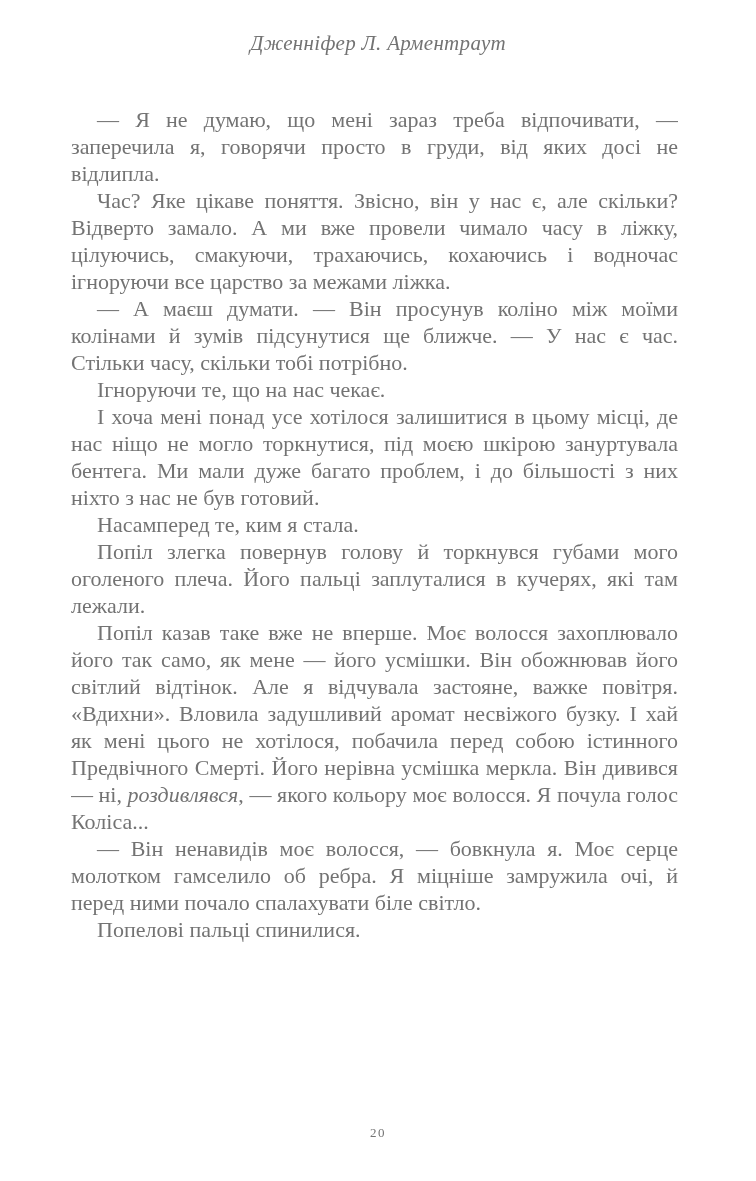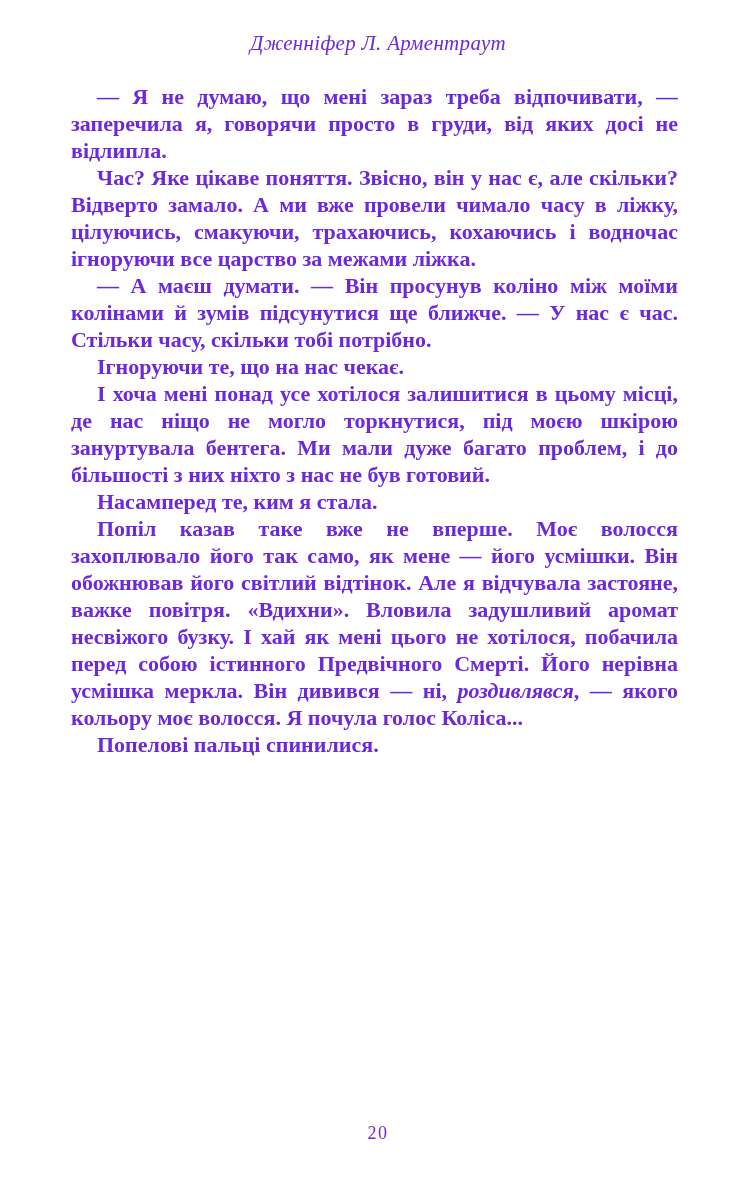--- a/index.html
+++ b/index.html
@@ -5,76 +5,77 @@
   html, body {
     margin: 0;
     padding: 0;
     background: #ffffff;
   }
   .page {
     position: relative;
     width: 756px;
     height: 1181px;
     background: #ffffff;
-    color: #6d28d9;
+    color: #737373;
     font-family: "Liberation Serif", "DejaVu Serif", serif;
     overflow: hidden;
   }
   .running-header {
     position: absolute;
     top: 31px;
     left: 0;
     width: 100%;
     text-align: center;
     font-style: italic;
     font-size: 21px;
     line-height: 24px;
     letter-spacing: 0.3px;
   }
   .text-block {
     position: absolute;
-    top: 83px;
+    top: 106px;
     left: 71px;
     width: 607px;
     height: 1008px;
     overflow: hidden;
-    font-weight: bold;
   }
   .text-block p {
     margin: 0;
     font-size: 22px;
     line-height: 27px;
     text-align: justify;
     text-indent: 26px;
   }
   .italic {
     font-style: italic;
   }
   .page-number {
     position: absolute;
     top: 1122px;
     left: 0;
     width: 100%;
     text-align: center;
-    font-size: 18px;
+    font-size: 13px;
     line-height: 22px;
     letter-spacing: 1.5px;
   }
 </style>
 </head>
 <body>
 
 <div class="page">
   <div class="running-header">Дженніфер Л. Арментраут</div>
 
   <div class="text-block">
       <p><span>— Я не думаю, що мені зараз треба відпочивати, — заперечила я, говорячи просто в груди, від яких досі не відлипла.</span></p>
       <p><span>Час? Яке цікаве поняття. Звісно, він у нас є, але скільки? Відверто замало. А ми вже провели чимало часу в ліжку, цілуючись, смакуючи, трахаючись, кохаючись і водночас ігноруючи все царство за межами ліжка.</span></p>
       <p><span>— А маєш думати. — Він просунув коліно між моїми колінами й зумів підсунутися ще ближче. — У нас є час. Стільки часу, скільки тобі потрібно.</span></p>
       <p><span>Ігноруючи те, що на нас чекає.</span></p>
       <p><span>І хоча мені понад усе хотілося залишитися в цьому місці, де нас ніщо не могло торкнутися, під моєю шкірою зануртувала бентега. Ми мали дуже багато проблем, і до більшості з них ніхто з нас не був готовий.</span></p>
       <p><span>Насамперед те, ким я стала.</span></p>
+      <p><span>Попіл злегка повернув голову й торкнувся губами мого оголеного плеча. Його пальці заплуталися в кучерях, які там лежали.</span></p>
       <p><span>Попіл казав таке вже не вперше. Моє волосся захоплювало його так само, як мене — його усмішки. Він обожнював його світлий відтінок. Але я відчувала застояне, важке повітря. «Вдихни». Вловила задушливий аромат несвіжого бузку. І хай як мені цього не хотілося, побачила перед собою істинного Предвічного Смерті. Його нерівна усмішка меркла. Він дивився — ні, </span><span class="italic">роздивлявся</span><span>, — якого кольору моє волосся. Я почула голос Коліса...</span></p>
+      <p><span>— Він ненавидів моє волосся, — бовкнула я. Моє серце молотком гамселило об ребра. Я міцніше замружила очі, й перед ними почало спалахувати біле світло.</span></p>
       <p><span>Попелові пальці спинилися.</span></p>
     </div>
 
   <div class="page-number">20</div>
 </div>
 
 </body></html>

